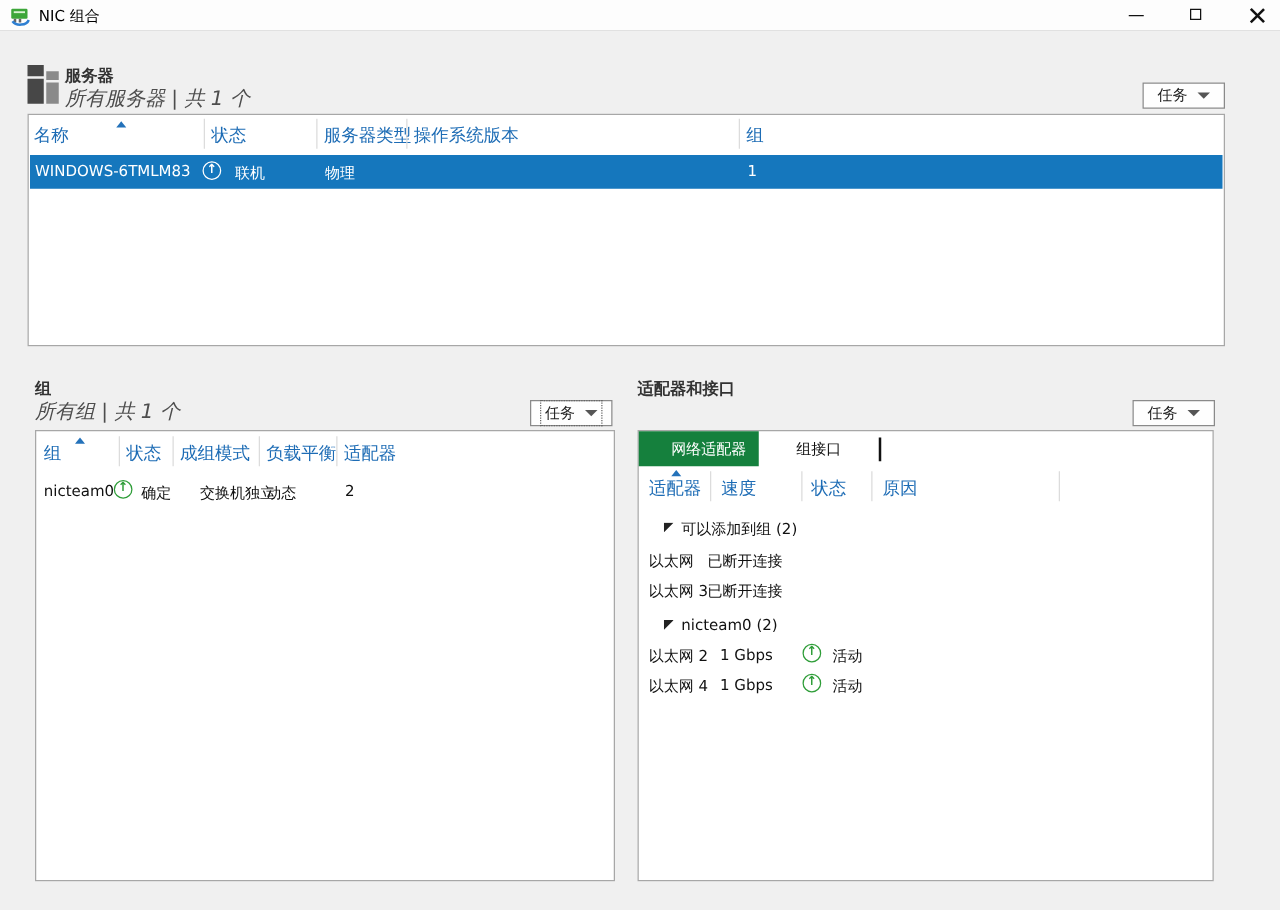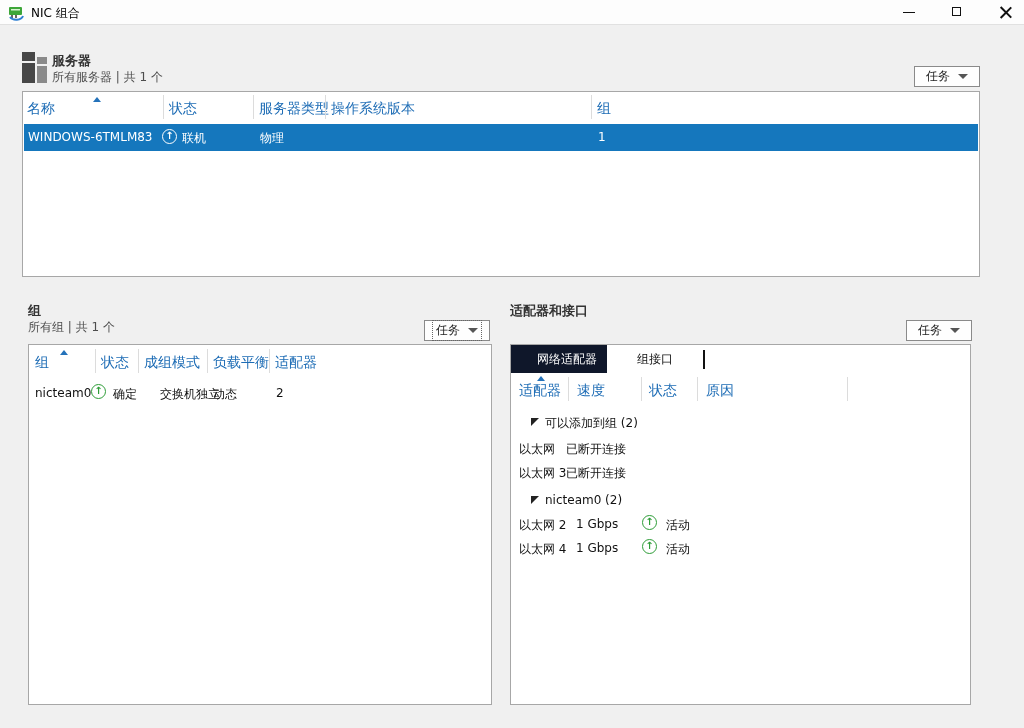--- a/index.html
+++ b/index.html
@@ -17,21 +17,21 @@
   .win-title { position:absolute; left:31px; top:5px; font-size:12px; color:#000; }
   .winbtn { position:absolute; top:0; width:30px; height:24px; cursor:default; }
   .glyph-min { position:absolute; left:9px; top:12px; width:12px; height:1px; background:#111; }
   .glyph-restore { position:absolute; left:9px; top:7px; width:9px; height:9px; border:1px solid #111; background:#fdfdfd; }
   .glyph-restore::before { content:""; position:absolute; left:2px; top:-4px; width:9px; height:9px; border:1px solid #111; z-index:-1; }
   .xbar { position:absolute; left:14px; top:5px; width:1.5px; height:15px; background:#111; }
   .x1 { transform:rotate(45deg); } .x2 { transform:rotate(-45deg); }
 
   
   .sec-title { font-size:13px; font-weight:bold; color:#333; }
-  .sec-sub { font-size:12px; color:#4d4d4d; }
+  .sec-sub { font-size:16px; color:#4d4d4d;font-style:italic; }
 
   
   .srv-icon { position:absolute; left:22px; top:52px; width:27px; height:31px; }
   .srv-icon div { position:absolute; }
   .sb1 { left:0; top:0;  width:13px; height:9px;  background:#474747; }
   .sb2 { left:0; top:11px; width:13px; height:20px; background:#474747; }
   .sb3 { left:15px; top:5px;  width:10px; height:7px;  background:#8a8a8a; }
   .sb4 { left:15px; top:14px; width:10px; height:17px; background:#8a8a8a; }
 
   
@@ -63,21 +63,21 @@
   .up-icon::before { content:"\2191"; }
   .up-icon.white { border-color:#fff; color:#fff; }
 
   
   .grp-tri { position:absolute; width:8px; height:8px; background:#222;
     clip-path:polygon(0 0, 100% 0, 0 100%); }
 
   
   .tab { position:absolute; top:0; height:28px; display:flex; align-items:center;
     justify-content:center; font-size:12px; cursor:default; }
-  .tab.selected { background:#0f172a; color:#fff;padding-left:16px; }
+  .tab.selected { background:#15803d; color:#fff;padding-left:16px; }
   .tab.normal { color:#111; }
   .caret-line { position:absolute; width:2px; background:#111; }
 </style>
 </head>
 <body>
 
 <div class="titlebar">
   <span class="app-icon">
     <svg width="17" height="17" viewBox="0 0 17 17">
       <rect x="1" y="3" width="13" height="8" rx="1" fill="#3da639"></rect>
@@ -123,21 +123,21 @@
   <span class="col-hdr" style="left:308px; top:8px;">操作系统版本</span>
   <span class="col-hdr" style="left:574px; top:8px;">组</span>
   <span class="vsep" style="left:140px; top:3px; height:24px;"></span>
   <span class="vsep" style="left:230px; top:3px; height:24px;"></span>
   <span class="vsep" style="left:302px; top:3px; height:24px;"></span>
   <span class="vsep" style="left:568px; top:3px; height:24px;"></span>
 
   <div class="sel-row" style="top:32px;">
     <span style="left:4px;">WINDOWS-6TMLM83</span>
     <span class="up-icon white" style="left:138px; top:5px;"></span>
-    <span style="left:158px;">联机</span>
+    <span style="left:164px;">联机</span>
     <span style="left:236px;">物理</span>
     <span style="left:574px;">1</span>
   </div>
 </div>
 
 <div class="abs sec-title" style="left:28px; top:302px;">组</div>
 <div class="abs sec-sub" style="left:28px; top:319px;">所有组 | 共 1 个</div>
 
 <div class="tasks-btn focused" style="left:424px; top:320px;">
   <span class="inner">

